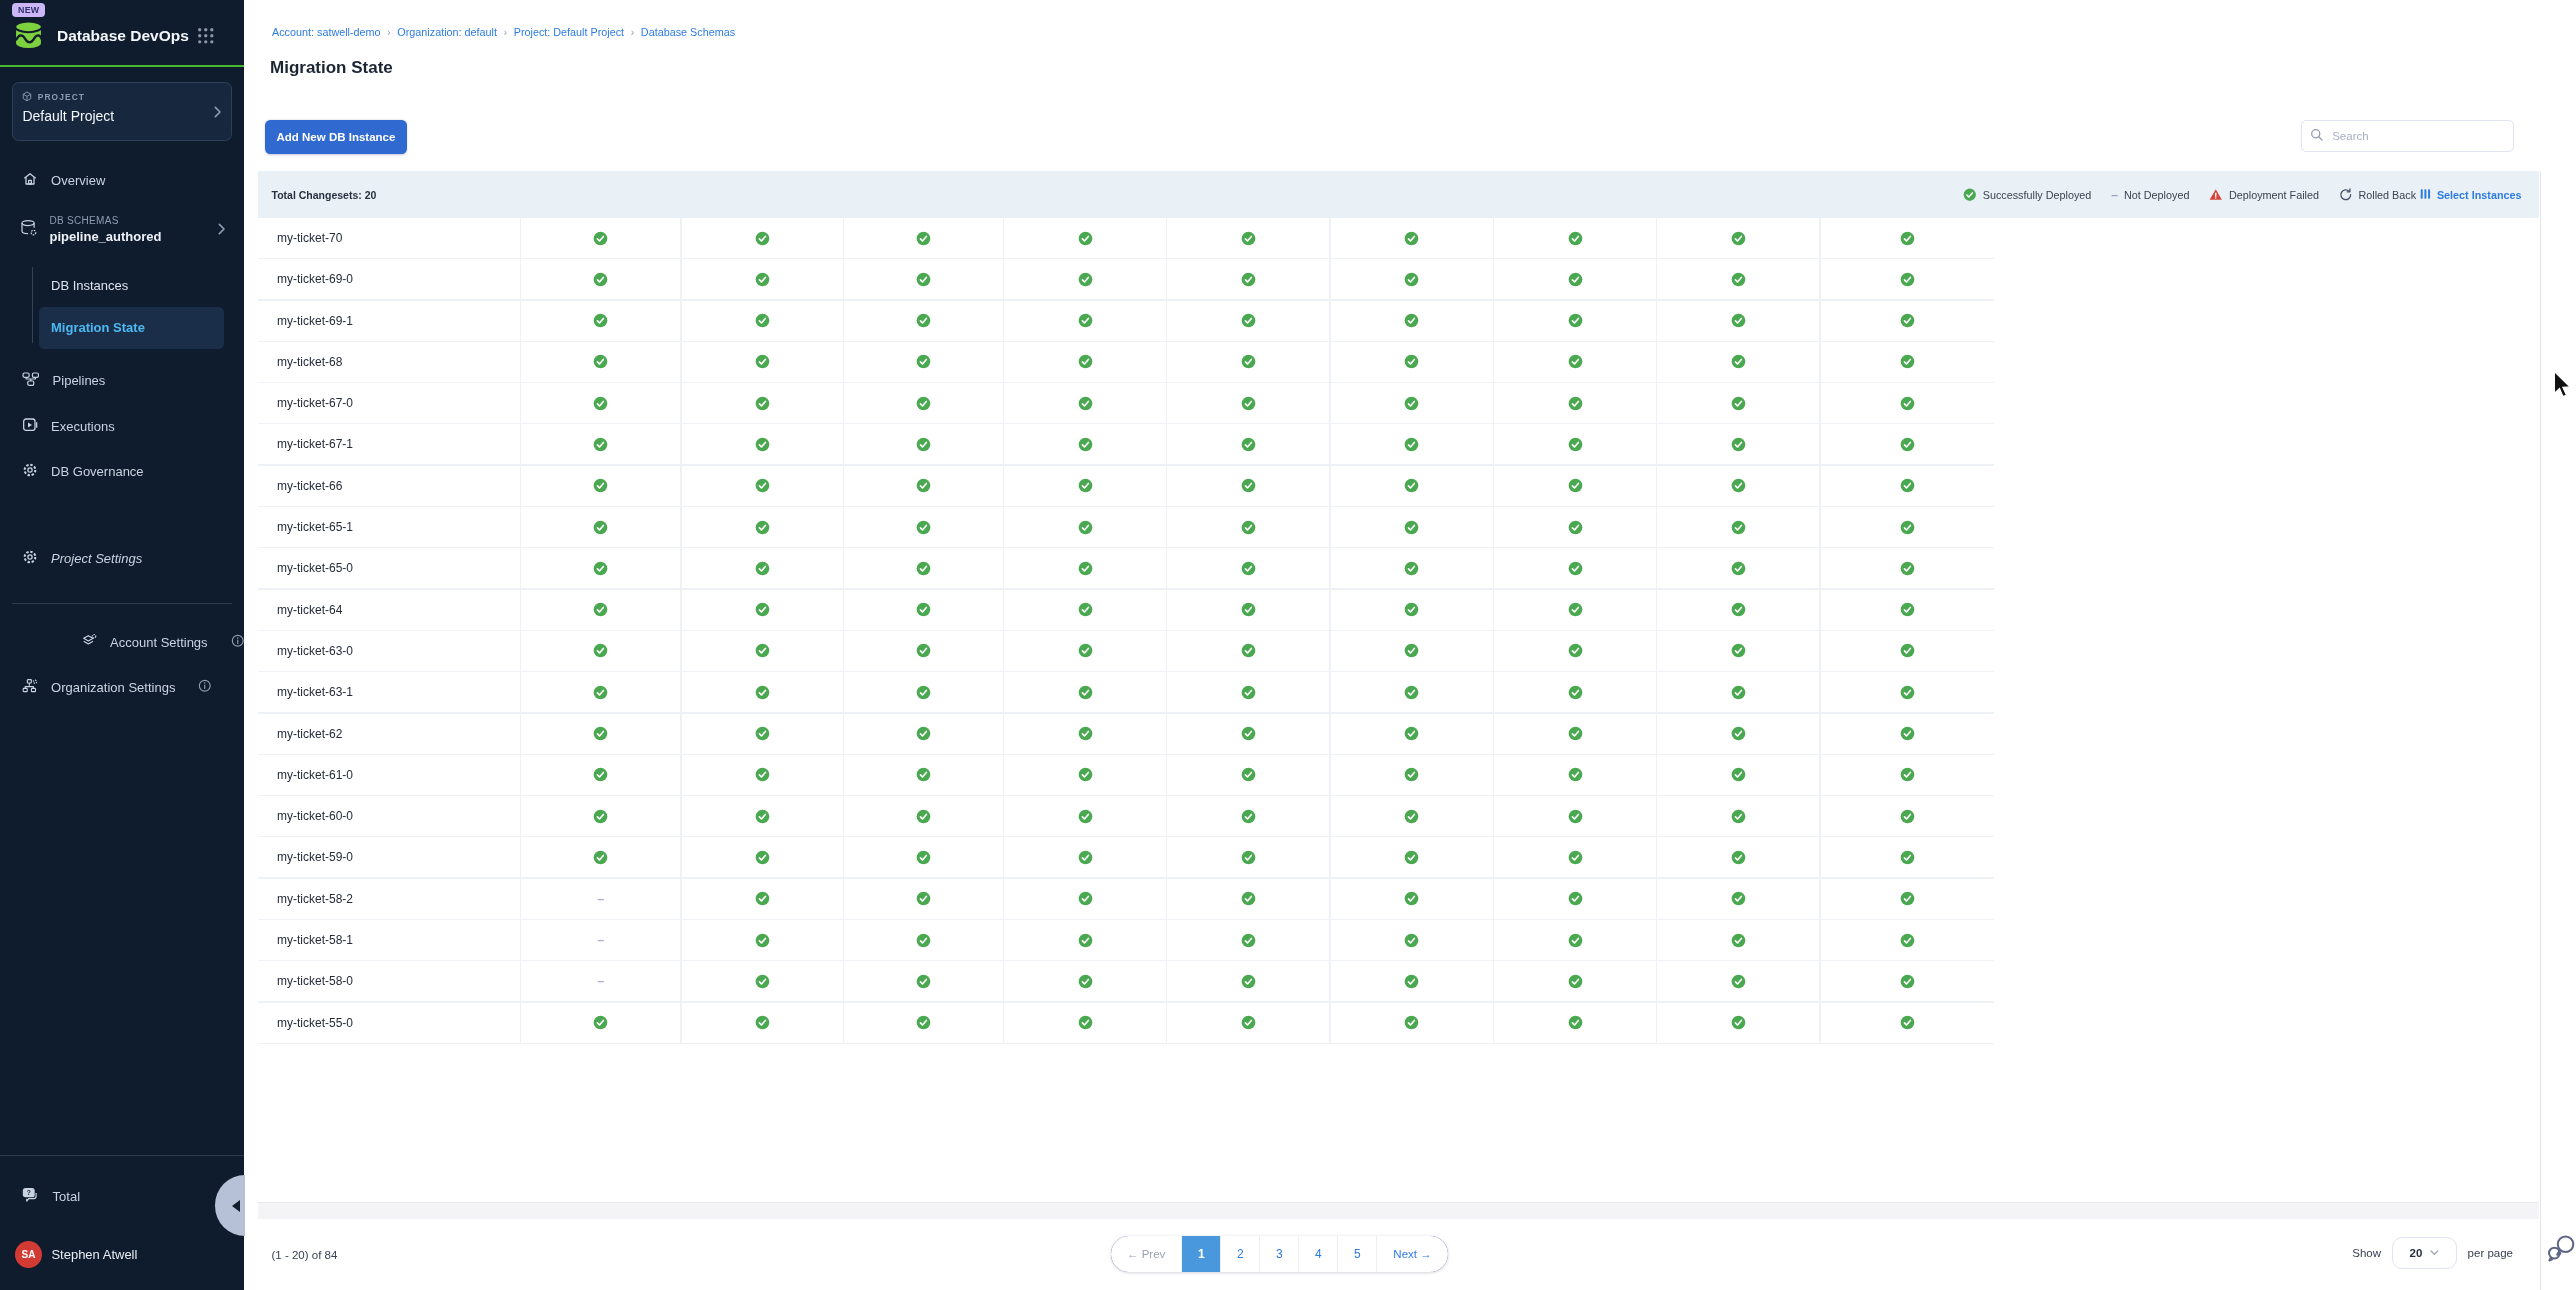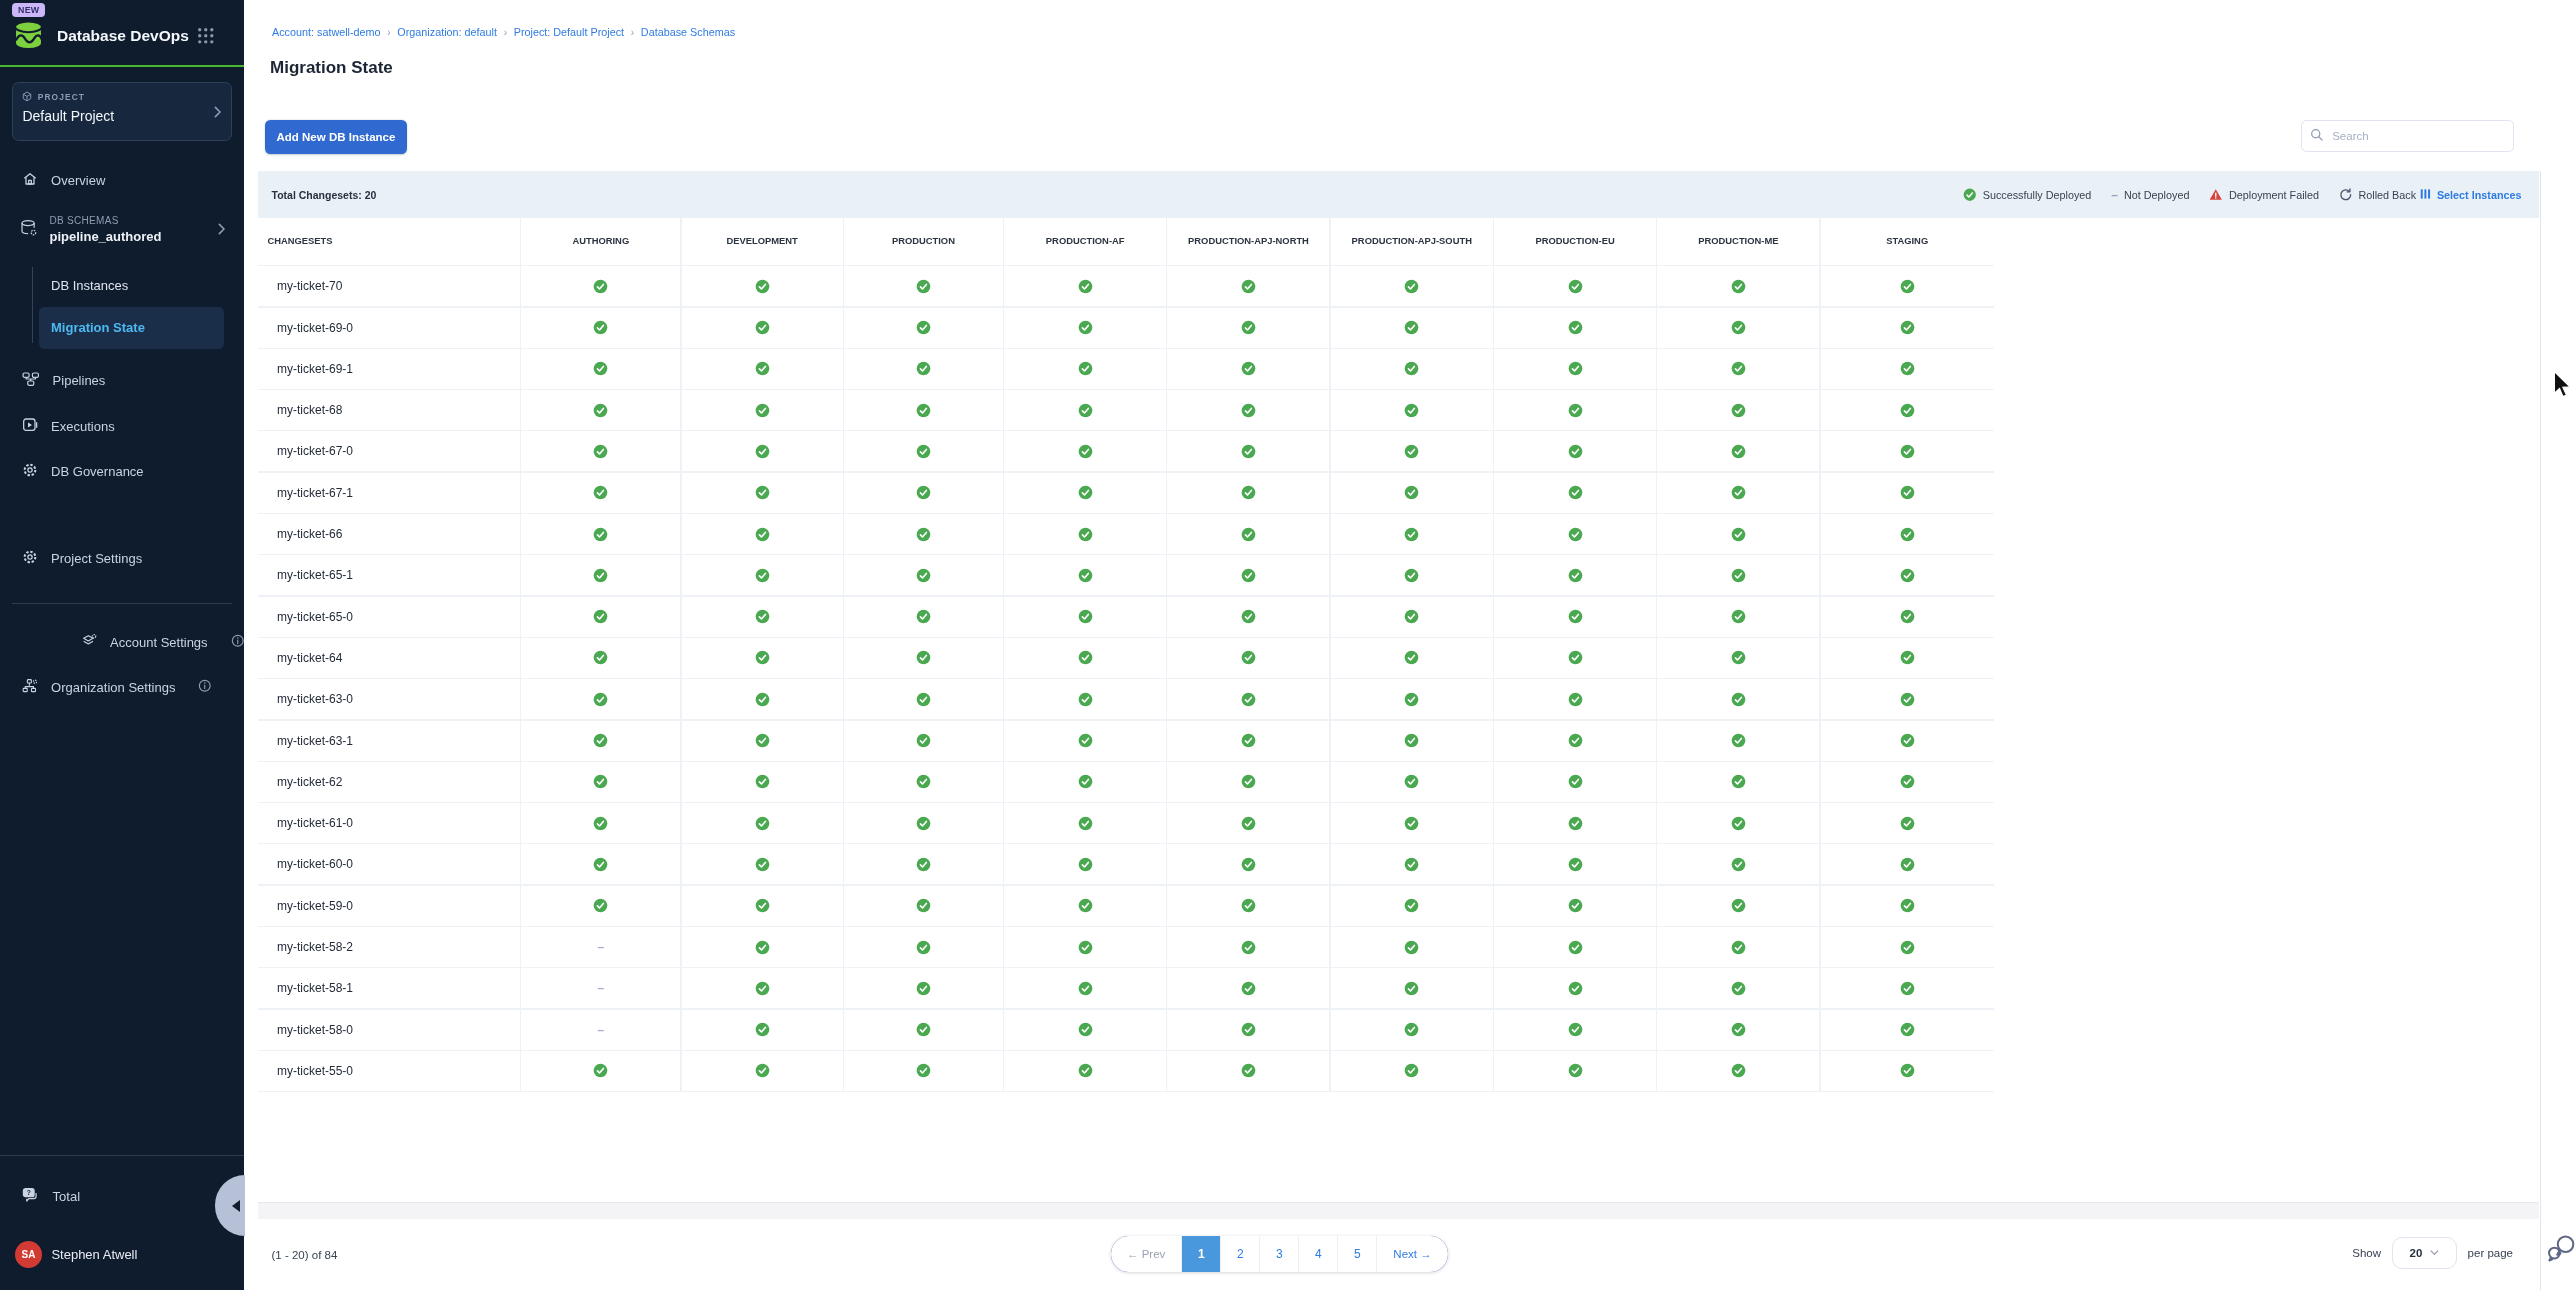--- a/index.html
+++ b/index.html
@@ -29,21 +29,21 @@
   .nav-group-text{display:flex;flex-direction:column;gap:2.7px;}
   .nav-group-label{color:#8e9cb3;font-size:10px;letter-spacing:0.3px;}
   .nav-group-value{color:#eef2f8;font-size:13px;font-weight:700;}
   .nav-group .chev{margin-left:auto;margin-right:19px;color:#8e9cb3;}
   .sub-list{position:relative;margin-top:13.5px;}
   .tree-line{position:absolute;left:32px;top:2.7px;bottom:5.4px;width:1.3px;background:#32435b;}
   .sub-item{display:flex;align-items:center;height:42px;margin:0 20px 0 39px;
     padding-left:12px;color:#dde4ef;font-size:13px;border-radius:5.4px;cursor:pointer;}
   .sub-item.active{background:#1b2e49;color:#4cb9f1;font-weight:700;}
   .side-divider{height:0.7px;background:#2c3b51;margin:28px 12px 0 12px;}
-  .mt24{margin-top:16px;} .mt20{margin-top:13.5px;} .mt82{margin-top:55px;} .mt34{margin-top:23px;justify-content:flex-end;}
+  .mt24{margin-top:16px;} .mt20{margin-top:13.5px;} .mt82{margin-top:55px;font-style:italic;} .mt34{margin-top:23px;justify-content:flex-end;}
   .info-ic{margin-left:9.4px;flex:none;}
   .side-bottom-divider{position:absolute;left:0;top:1155px;width:244px;height:0.7px;background:#2c3b51;}
   .help-item{position:absolute;left:0;top:1180px;width:244px;}
   .user-row{position:absolute;left:15px;top:1241px;display:flex;align-items:center;gap:9.4px;cursor:pointer;}
   .avatar{width:27px;height:27px;border-radius:50%;background:#d23b33;color:#fff;
     display:flex;align-items:center;justify-content:center;font-size:10px;font-weight:700;}
   .user-name{color:#e8edf5;font-size:13px;}
   .collapse-handle{position:absolute;left:215px;top:1175px;width:30px;height:61px;
     background:#b6c0d7;border-radius:61px 0 0 61px;cursor:pointer;
     display:flex;align-items:center;justify-content:flex-end;padding-right:5.4px;box-sizing:border-box;}
@@ -358,32 +358,20 @@
         <rect x="1" y="2" width="3" height="14" rx="1"></rect>
           <rect x="6.5" y="2" width="3" height="14" rx="1"></rect>
           <rect x="12" y="2" width="3" height="14" rx="1"></rect>
       </svg>
     </span>
     <span>Select Instances</span>
   </a>
 </div>
 
 <div class="table-wrap">
-  <div class="thead">
-      <div class="cell name-cell">CHANGESETS</div>
-      <div class="cell">AUTHORING</div>
-      <div class="cell">DEVELOPMENT</div>
-      <div class="cell">PRODUCTION</div>
-      <div class="cell">PRODUCTION-AF</div>
-      <div class="cell">PRODUCTION-APJ-NORTH</div>
-      <div class="cell">PRODUCTION-APJ-SOUTH</div>
-      <div class="cell">PRODUCTION-EU</div>
-      <div class="cell">PRODUCTION-ME</div>
-      <div class="cell">STAGING</div>
-    </div>
   <div>
       <div class="trow">
         <div class="cell name-cell">my-ticket-70</div>
         <div class="cell">
           <svg width="15" height="15" viewBox="0 0 22 22">
             <circle cx="11" cy="11" r="10" fill="#4aa950"></circle>
             <path d="M6.5 11.6l3 3 5.7-6.6" fill="none" stroke="#fff" stroke-width="2.4" stroke-linecap="round" stroke-linejoin="round"></path>
           </svg>
         </div>
         <div class="cell">

